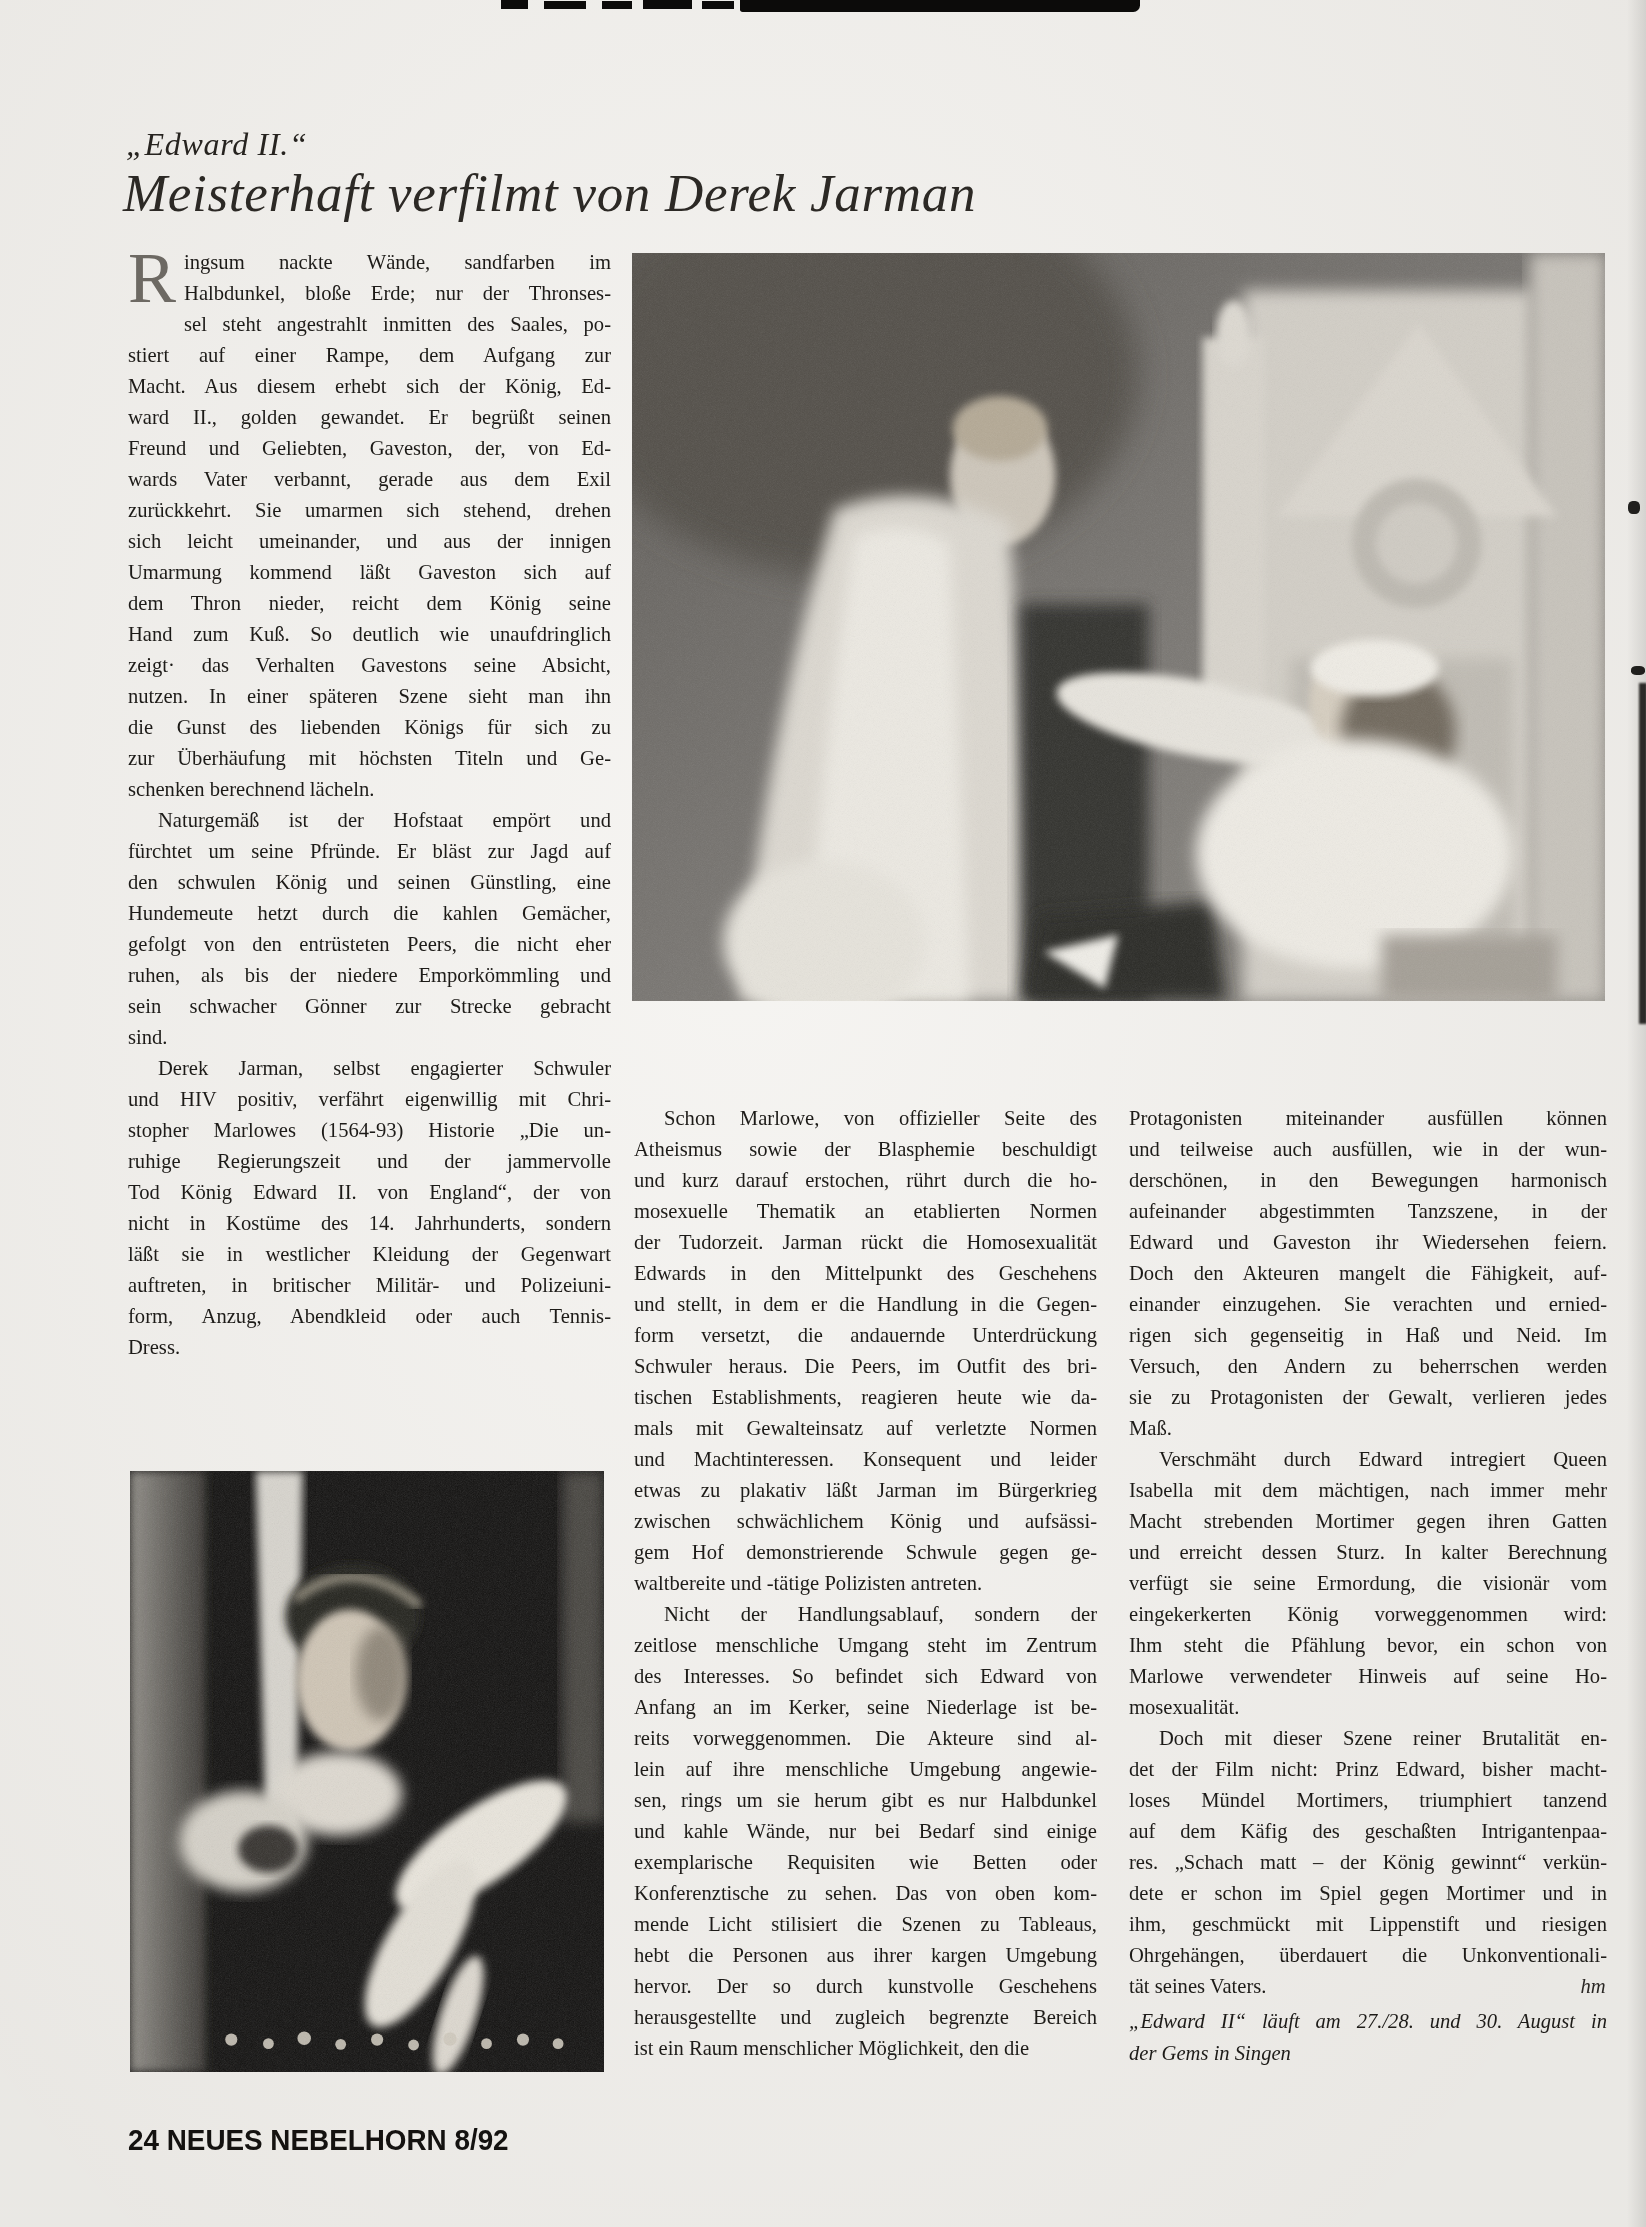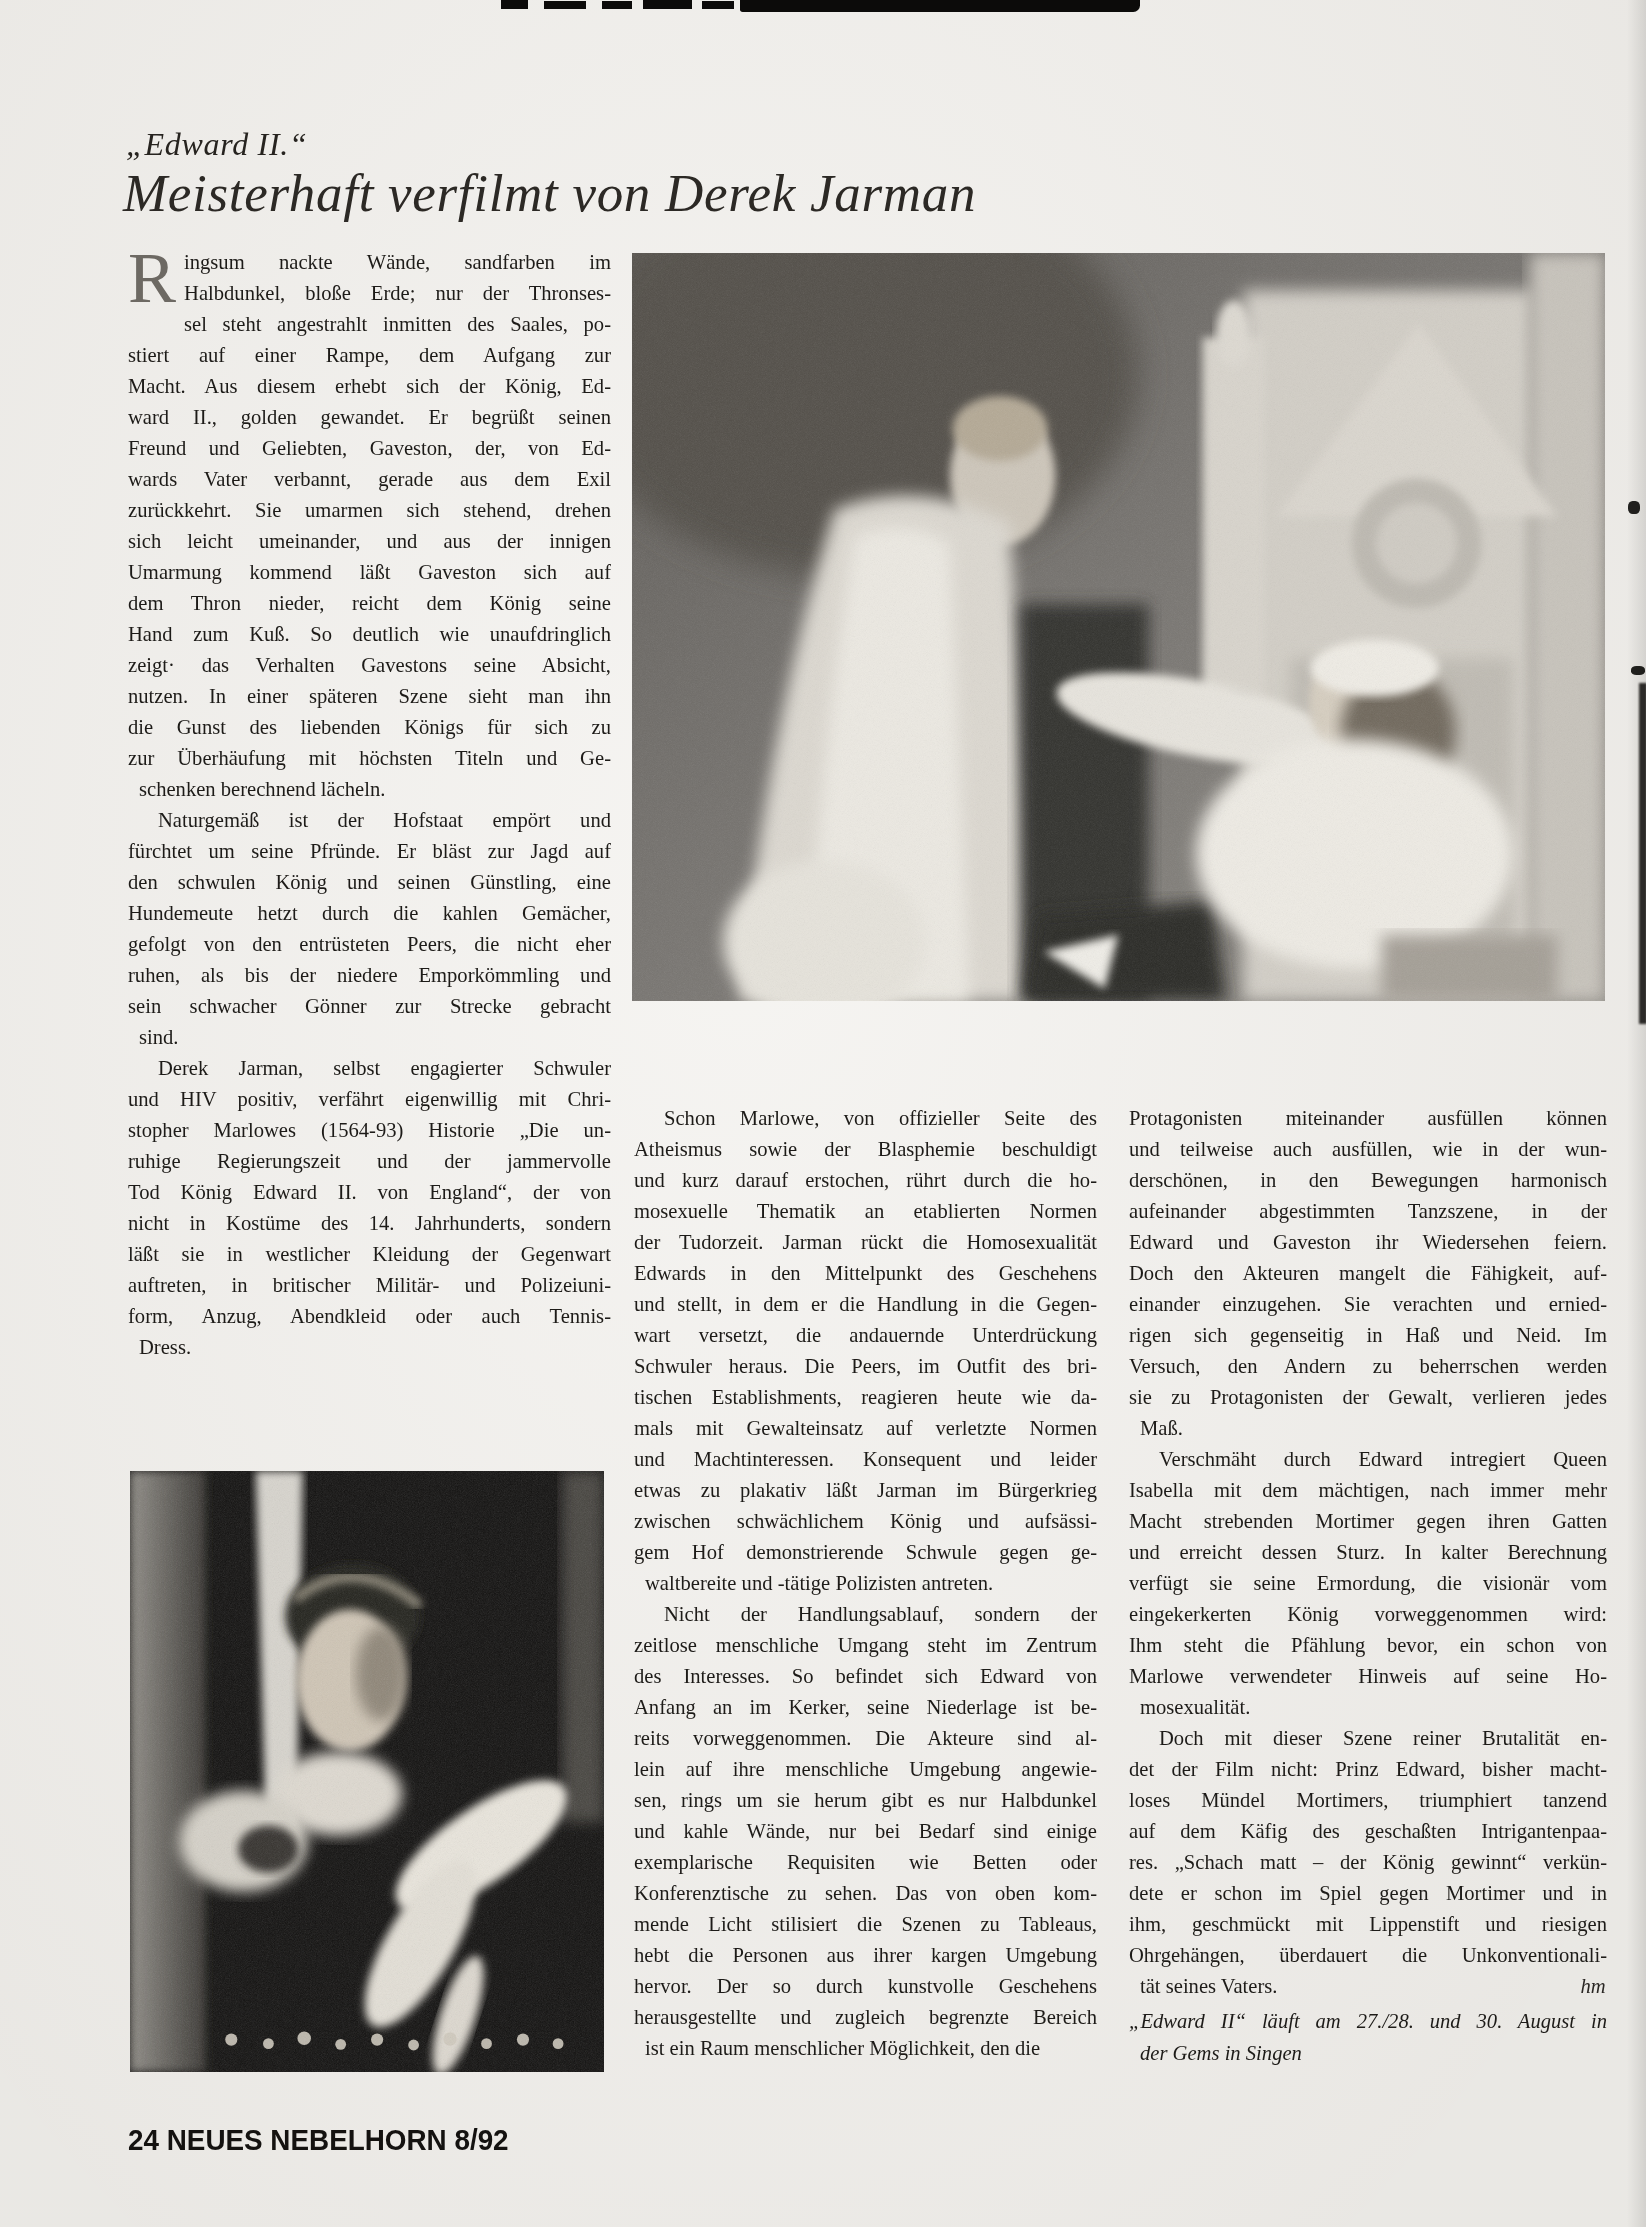--- a/index.html
+++ b/index.html
@@ -28,21 +28,21 @@
   }
 
   .col{position:absolute; font-size:20.6px; line-height:31px; color:#1d1b18;}
   .col1{left:128px; top:247px;  width:483px;}
   .col2{left:634px; top:1103px; width:463px;}
   .col3{left:1129px; top:1103px; width:478px;}
 
   .para{margin:0;}
   .para.rel{position:relative;}
   .line{height:31px; overflow:hidden; text-align:justify; text-align-last:justify;}
-  .line.pl{text-align-last:left;margin-left:11px;}
+  .line.pl{text-align-last:left;}
   .line.fl{text-indent:30px;}
   .dropcap{
     float:left; font-size:72px; line-height:58px; height:62px;
     padding:2px 8px 0 0; color:#6d6963; font-weight:500;
   }
   .sig{position:absolute; right:1.3px; bottom:0; line-height:31px; font-style:italic; color:#2a2724;}
   .note{margin-top:4px; font-style:italic;}
   .note .line{height:32px;}
 
   .photo{position:absolute; margin:0; overflow:hidden;}
@@ -190,21 +190,21 @@
   <section class="col col2">
     <div class="para">
       <div class="lines">
           <div class="line fl">Schon Marlowe, von offizieller Seite des</div>
           <div class="line">Atheismus sowie der Blasphemie beschuldigt</div>
           <div class="line">und kurz darauf erstochen, rührt durch die ho-</div>
           <div class="line">mosexuelle Thematik an etablierten Normen</div>
           <div class="line">der Tudorzeit. Jarman rückt die Homosexualität</div>
           <div class="line">Edwards in den Mittelpunkt des Geschehens</div>
           <div class="line">und stellt, in dem er die Handlung in die Gegen-</div>
-          <div class="line">wart versetzt, die andauernde Unterdrückung</div>
+          <div class="line">form versetzt, die andauernde Unterdrückung</div>
           <div class="line">Schwuler heraus. Die Peers, im Outfit des bri-</div>
           <div class="line">tischen Establishments, reagieren heute wie da-</div>
           <div class="line">mals mit Gewalteinsatz auf verletzte Normen</div>
           <div class="line">und Machtinteressen. Konsequent und leider</div>
           <div class="line">etwas zu plakativ läßt Jarman im Bürgerkrieg</div>
           <div class="line">zwischen schwächlichem König und aufsässi-</div>
           <div class="line">gem Hof demonstrierende Schwule gegen ge-</div>
           <div class="line pl">waltbereite und -tätige Polizisten antreten.</div>
         </div>
     </div>

